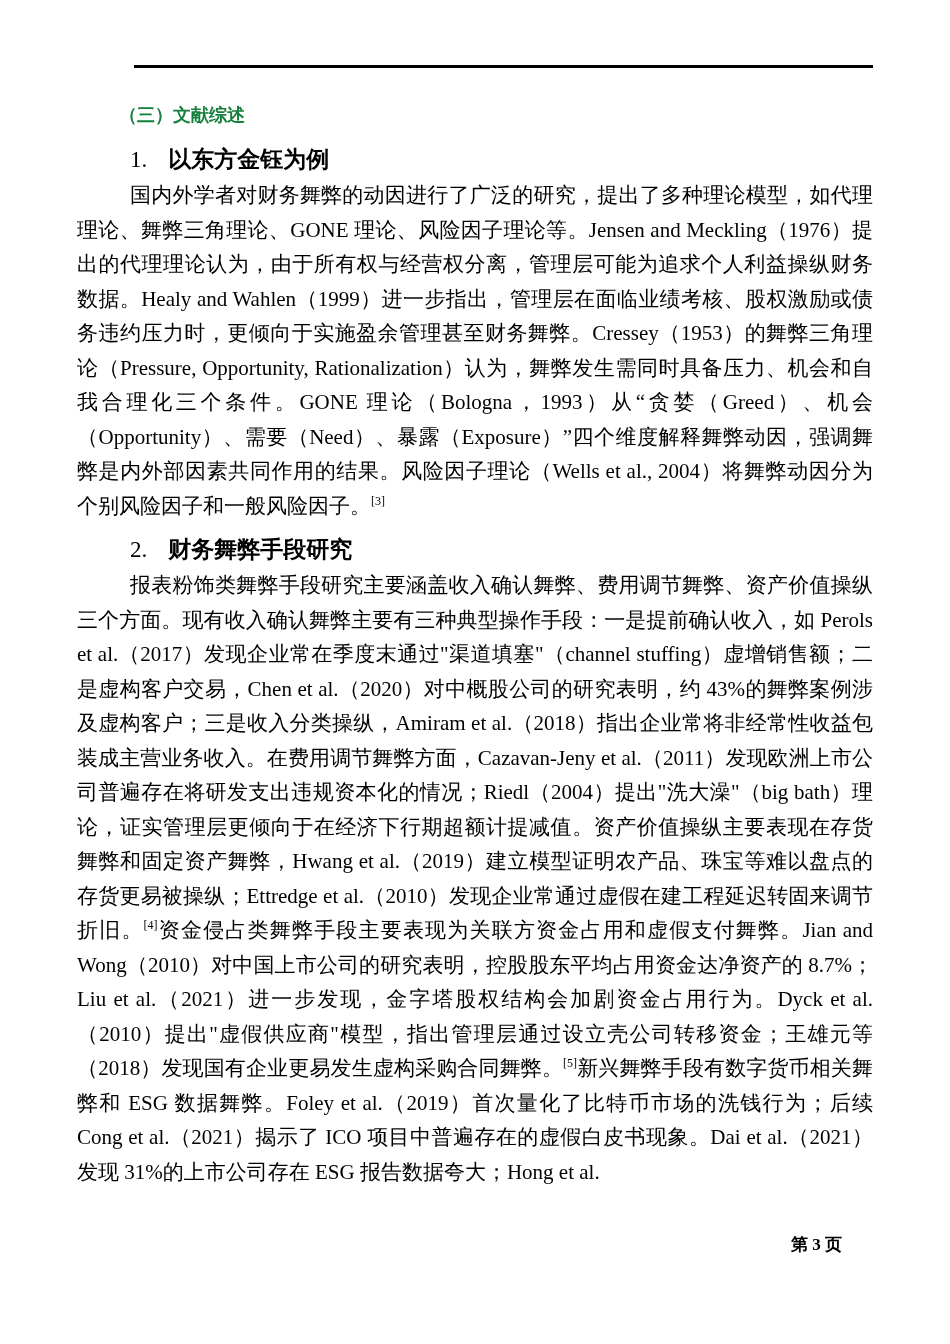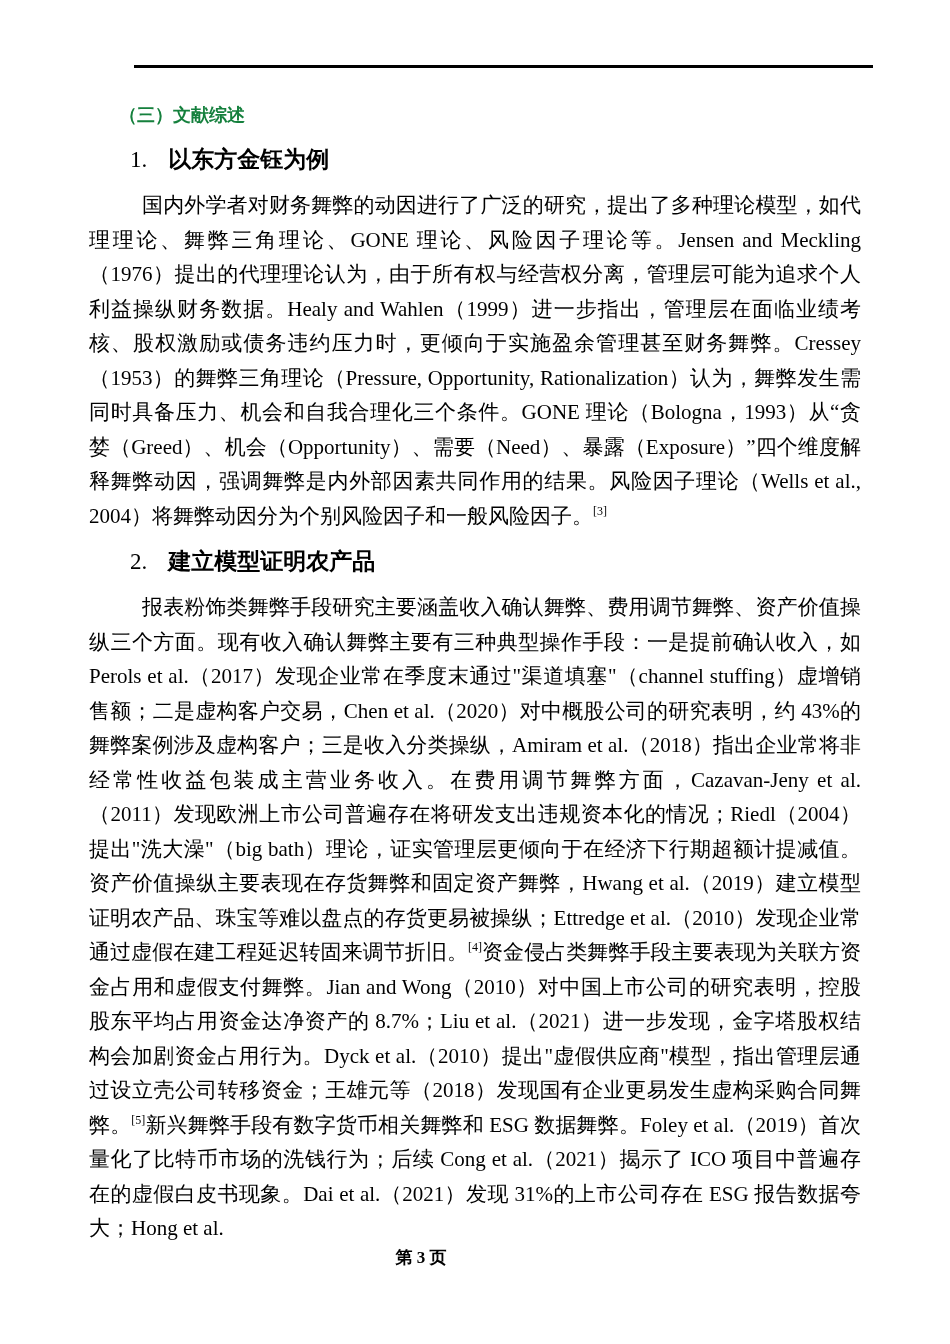--- a/index.html
+++ b/index.html
@@ -62,40 +62,40 @@
     font-family: "Liberation Serif", "DejaVu Serif", serif;
     font-weight: normal;
     margin-right: 21px;
   }
   .sec-text {
     font-family: "Liberation Sans", "DejaVu Sans", sans-serif;
     font-weight: bold;
   }
 
   .para {
-    margin: 12px;
+    margin: 0;
     font-size: 21px;
     line-height: 34.5px;
     text-align: justify;
     text-indent: 53px;
     color: #000000;
   }
   .para sup.cite {
     font-size: 12px;
     line-height: 0;
     vertical-align: super;
   }
 
   
   .page-footer {
     position: absolute;
     left: 0;
-    bottom: 75px;
+    bottom: 88px;
     width: 842px;
-    text-align: center;
+    text-align: right;
     font-family: "Liberation Serif", "DejaVu Serif", serif;
     font-weight: bold;
     font-size: 17px;
     color: #000000;
   }
 </style>
 </head>
 <body>
 
 <div class="page">
@@ -107,21 +107,21 @@
   <div class="content">
     <h2 class="doc-title">（三）文献综述</h2>
     <div>
         <div class="section-heading">
           <span class="sec-num">1.</span>
           <span class="sec-text">以东方金钰为例</span>
         </div>
         <p class="para"><span>国内外学者对财务舞弊的动因进行了广泛的研究，提出了多种理论模型，如代理理论、舞弊三角理论、GONE 理论、风险因子理论等。Jensen and Meckling（1976）提出的代理理论认为，由于所有权与经营权分离，管理层可能为追求个人利益操纵财务数据。Healy and Wahlen（1999）进一步指出，管理层在面临业绩考核、股权激励或债务违约压力时，更倾向于实施盈余管理甚至财务舞弊。Cressey（1953）的舞弊三角理论（Pressure, Opportunity, Rationalization）认为，舞弊发生需同时具备压力、机会和自我合理化三个条件。GONE 理论（Bologna，1993）从“贪婪（Greed）、机会（Opportunity）、需要（Need）、暴露（Exposure）”四个维度解释舞弊动因，强调舞弊是内外部因素共同作用的结果。风险因子理论（Wells et al., 2004）将舞弊动因分为个别风险因子和一般风险因子。</span><sup class="cite">[3]</sup></p>
         <div class="section-heading">
           <span class="sec-num">2.</span>
-          <span class="sec-text">建立模型证明农产品</span>
+          <span class="sec-text">财务舞弊手段研究</span>
         </div>
         <p class="para"><span>报表粉饰类舞弊手段研究主要涵盖收入确认舞弊、费用调节舞弊、资产价值操纵三个方面。现有收入确认舞弊主要有三种典型操作手段：一是提前确认收入，如 Perols et al.（2017）发现企业常在季度末通过"渠道填塞"（channel stuffing）虚增销售额；二是虚构客户交易，Chen et al.（2020）对中概股公司的研究表明，约 43%的舞弊案例涉及虚构客户；三是收入分类操纵，Amiram et al.（2018）指出企业常将非经常性收益包装成主营业务收入。在费用调节舞弊方面，Cazavan-Jeny et al.（2011）发现欧洲上市公司普遍存在将研发支出违规资本化的情况；Riedl（2004）提出"洗大澡"（big bath）理论，证实管理层更倾向于在经济下行期超额计提减值。资产价值操纵主要表现在存货舞弊和固定资产舞弊，Hwang et al.（2019）建立模型证明农产品、珠宝等难以盘点的存货更易被操纵；Ettredge et al.（2010）发现企业常通过虚假在建工程延迟转固来调节折旧。</span><sup class="cite">[4]</sup><span>资金侵占类舞弊手段主要表现为关联方资金占用和虚假支付舞弊。Jian and Wong（2010）对中国上市公司的研究表明，控股股东平均占用资金达净资产的 8.7%；Liu et al.（2021）进一步发现，金字塔股权结构会加剧资金占用行为。Dyck et al.（2010）提出"虚假供应商"模型，指出管理层通过设立壳公司转移资金；王雄元等（2018）发现国有企业更易发生虚构采购合同舞弊。</span><sup class="cite">[5]</sup><span>新兴舞弊手段有数字货币相关舞弊和 ESG 数据舞弊。Foley et al.（2019）首次量化了比特币市场的洗钱行为；后续 Cong et al.（2021）揭示了 ICO 项目中普遍存在的虚假白皮书现象。Dai et al.（2021）发现 31%的上市公司存在 ESG 报告数据夸大；Hong et al.</span></p>
       </div>
   </div>
 
   <div class="page-footer">
     <span>第 3 页</span>
   </div>
 
 </div>

